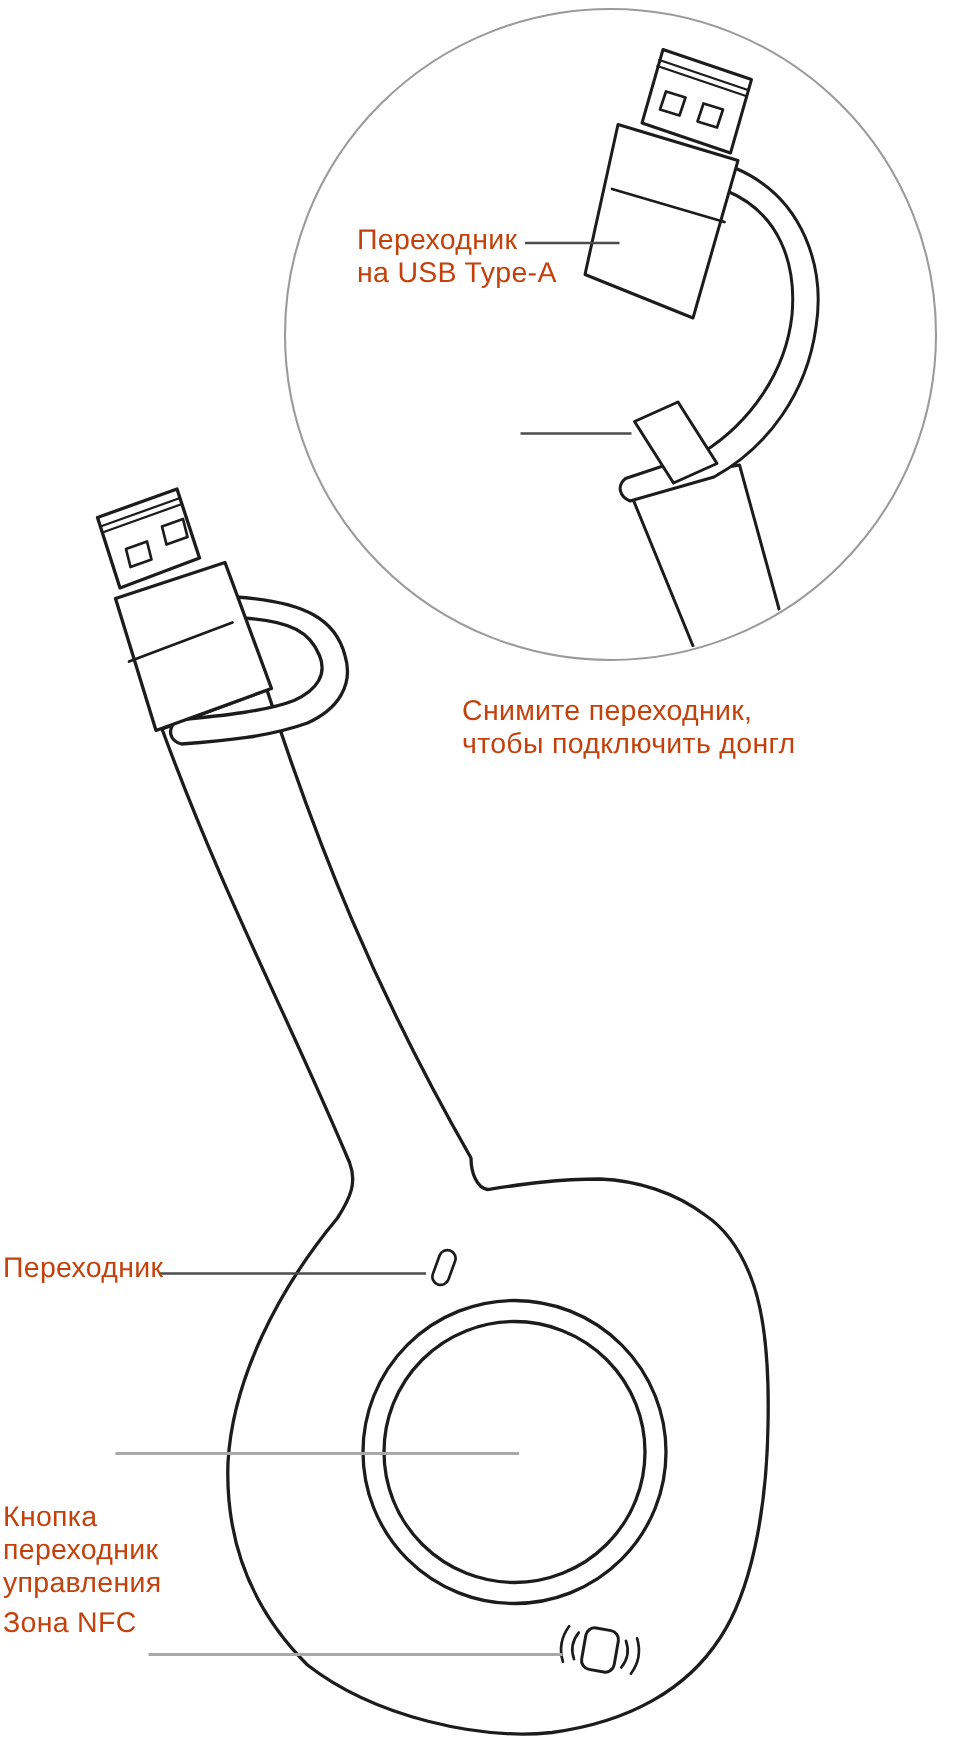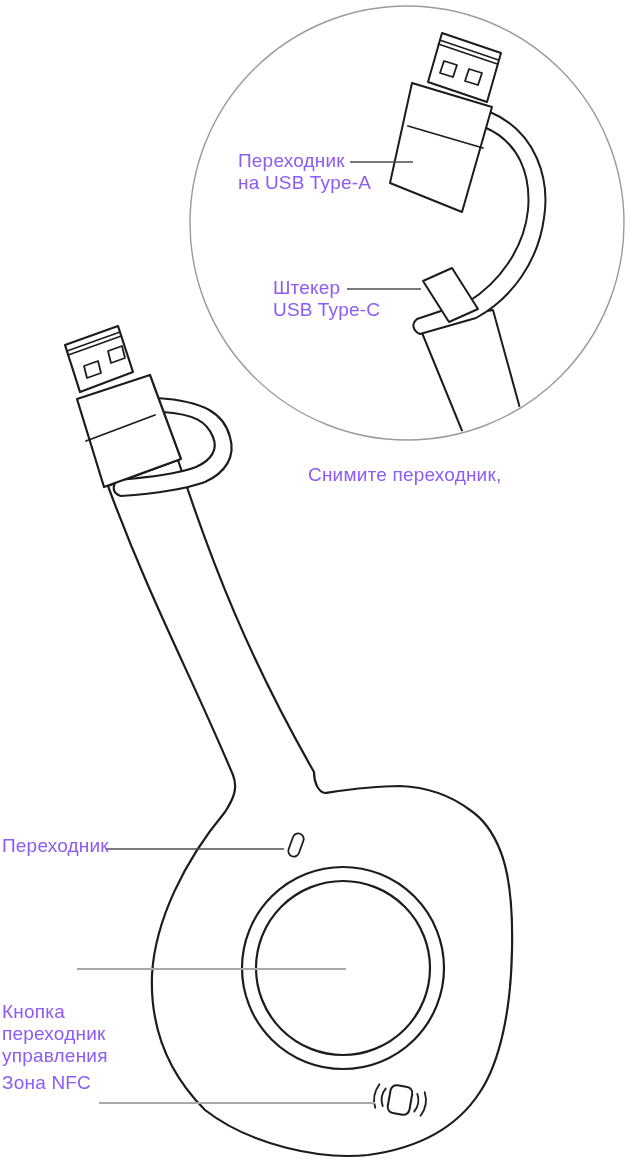--- a/index.html
+++ b/index.html
@@ -2,21 +2,21 @@
 <html><head>
 <meta charset="utf-8">
 <style>
   html,body{margin:0;padding:0;background:#ffffff;}
   .stage{
     position:relative;width:635px;height:1160px;background:#fff;overflow:hidden;
     font-family:"Liberation Sans", sans-serif;
   }
   .artwork{position:absolute;left:0;top:0;}
   .lbl{
-    position:absolute;color:#8b5cf6;font-size:19px;line-height:22px;
+    position:absolute;color:#c2410c;font-size:19px;line-height:22px;
     letter-spacing:0.2px;white-space:nowrap;
   }
   .lbl div{display:block;}
 </style>
 </head>
 <body>
 
 <div class="stage">
 
   <svg class="artwork" width="635" height="1160" viewBox="0 0 635 1160">
@@ -110,27 +110,24 @@
     <line x1="106" y1="849" x2="284" y2="849" stroke="#4d4d4d" stroke-width="1.6"></line>
     <line x1="77" y1="969" x2="346" y2="969" stroke="#a8a8a8" stroke-width="2"></line>
     <line x1="99" y1="1103" x2="375" y2="1103" stroke="#a8a8a8" stroke-width="2"></line>
   </svg>
 
   <div class="lbl" style="left:238px;top:150px;">
     <div>Переходник</div>
     <div>на USB Type-A</div>
   </div>
 
-  <div class="lbl" style="left:273px;top:277px;">
-    <div>Штекер</div>
-    <div>USB Type-C</div>
-  </div>
 
   <div class="lbl" style="left:308px;top:452px;margin-top:12px;">
     <div>Снимите переходник,</div>
+    <div>чтобы подключить донгл</div>
   </div>
 
   <div class="lbl" style="left:2px;top:835px;">Переходник</div>
 
   <div class="lbl" style="left:2px;top:959px;margin-top:42px;">
     <div>Кнопка</div>
     <div>переходник</div>
     <div>управления</div>
   </div>
 

